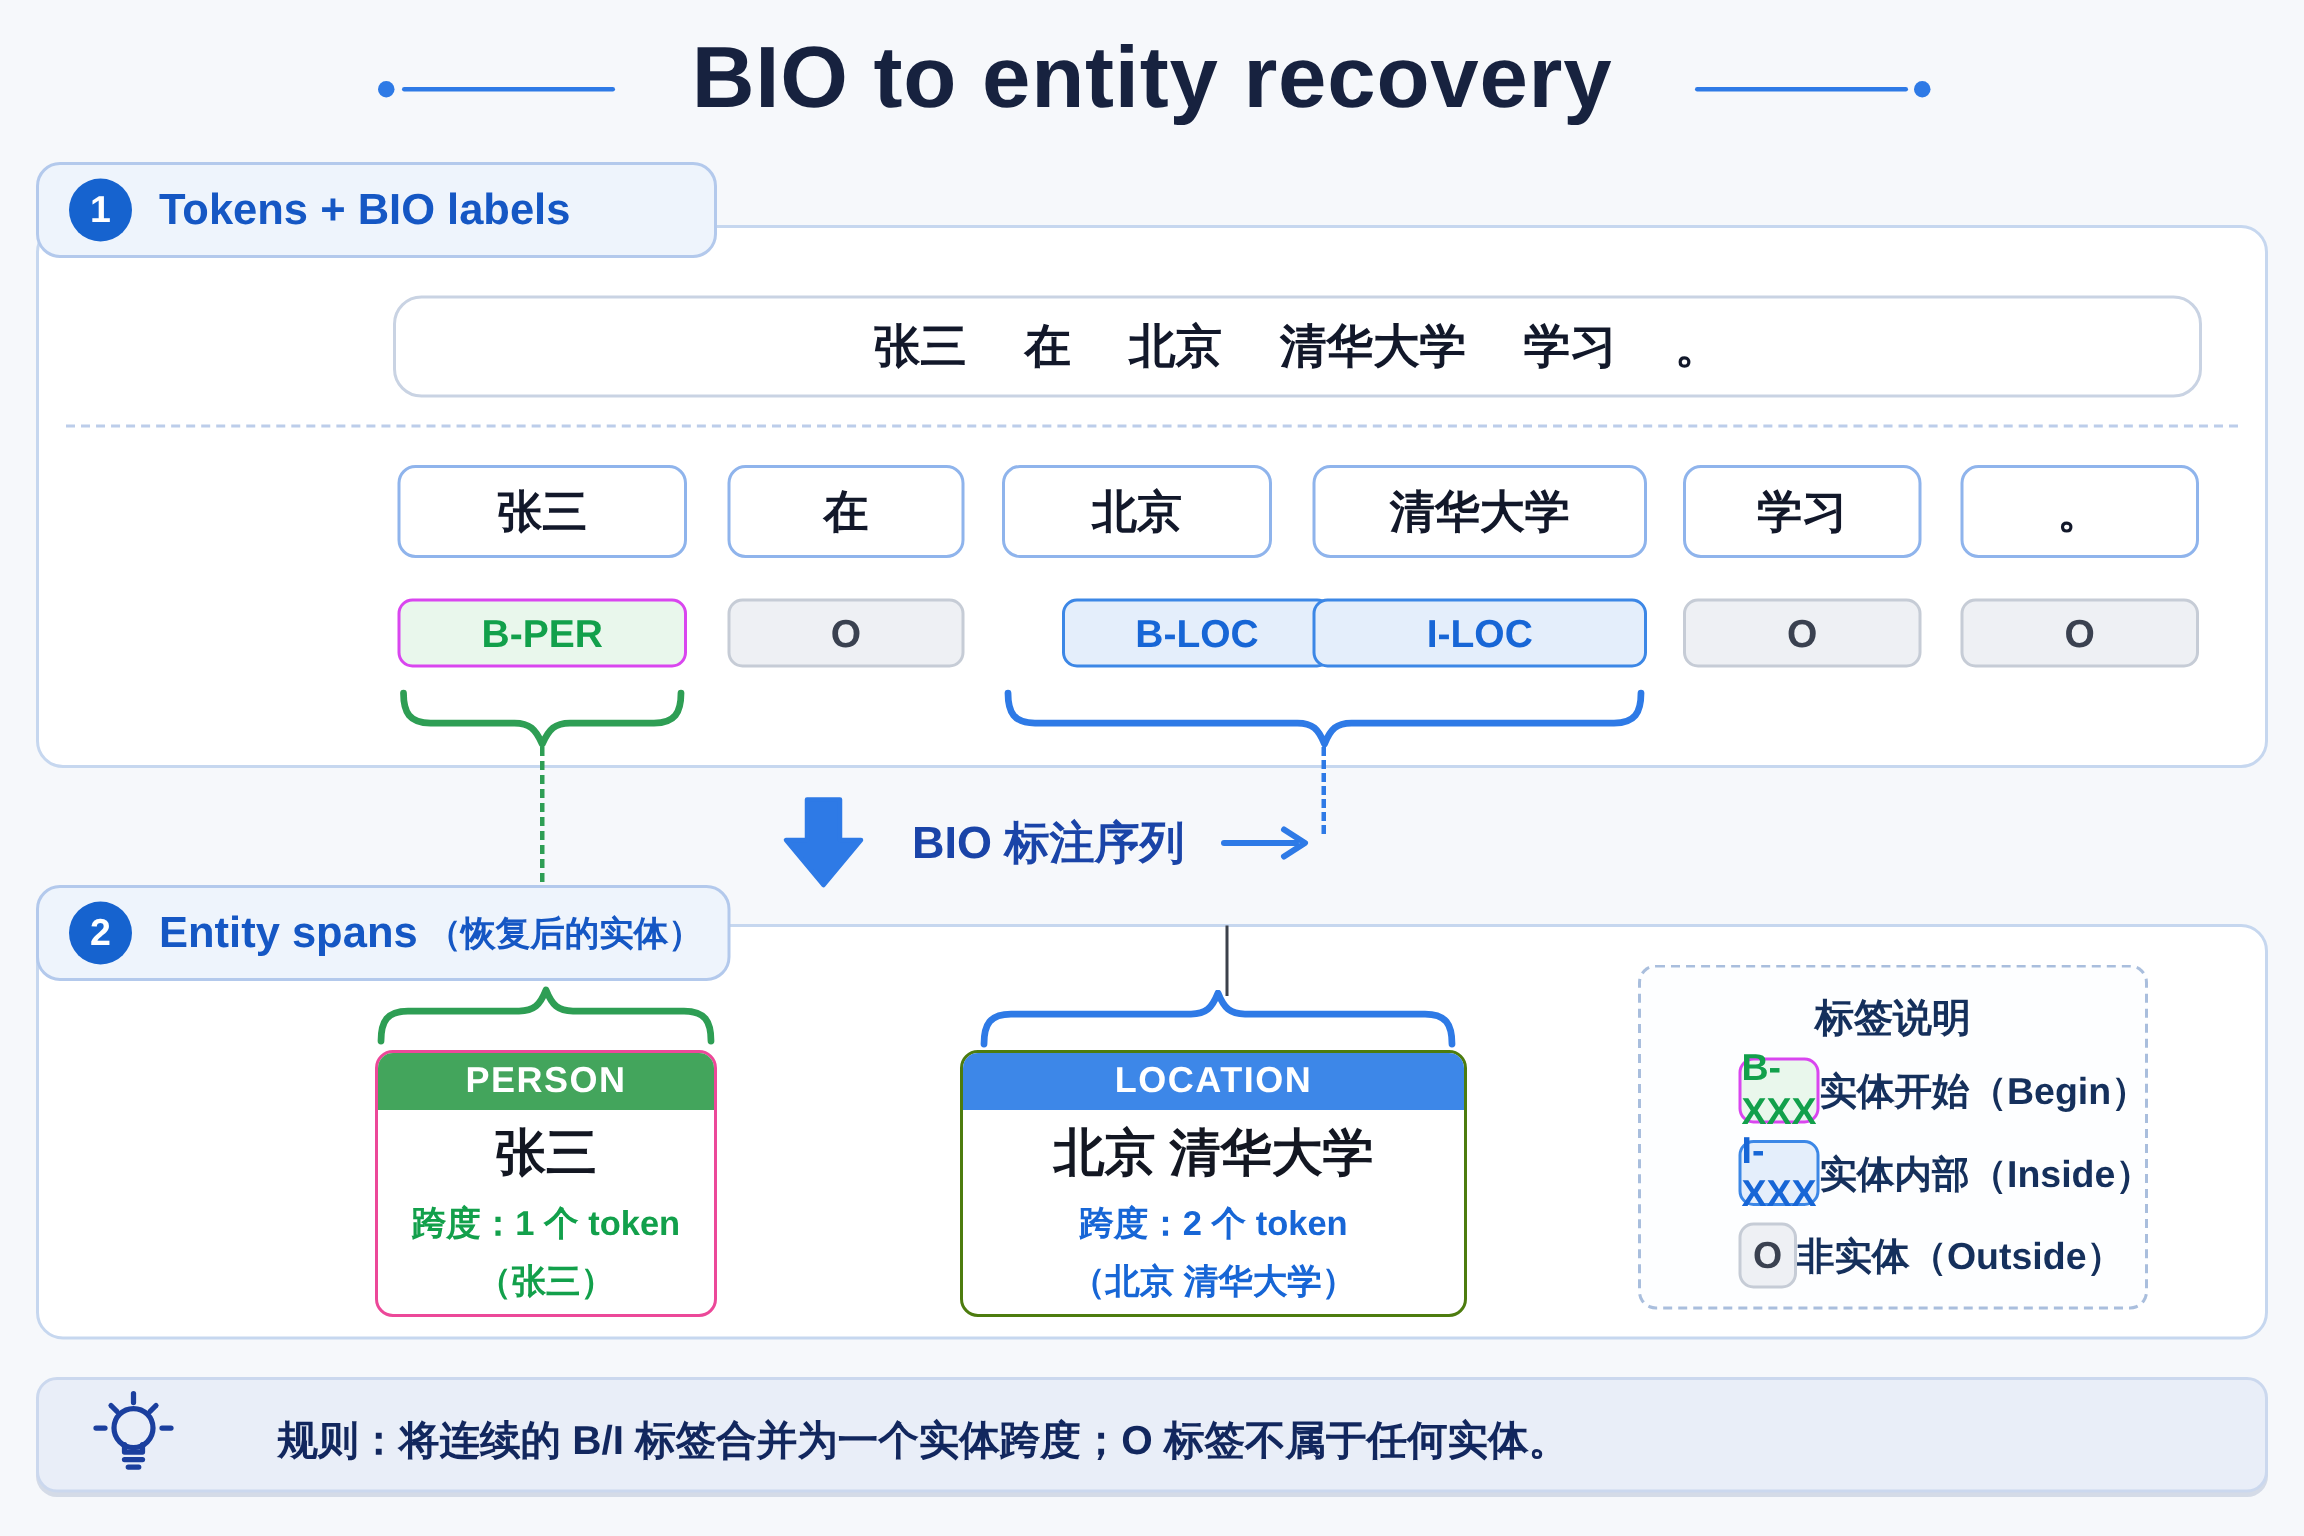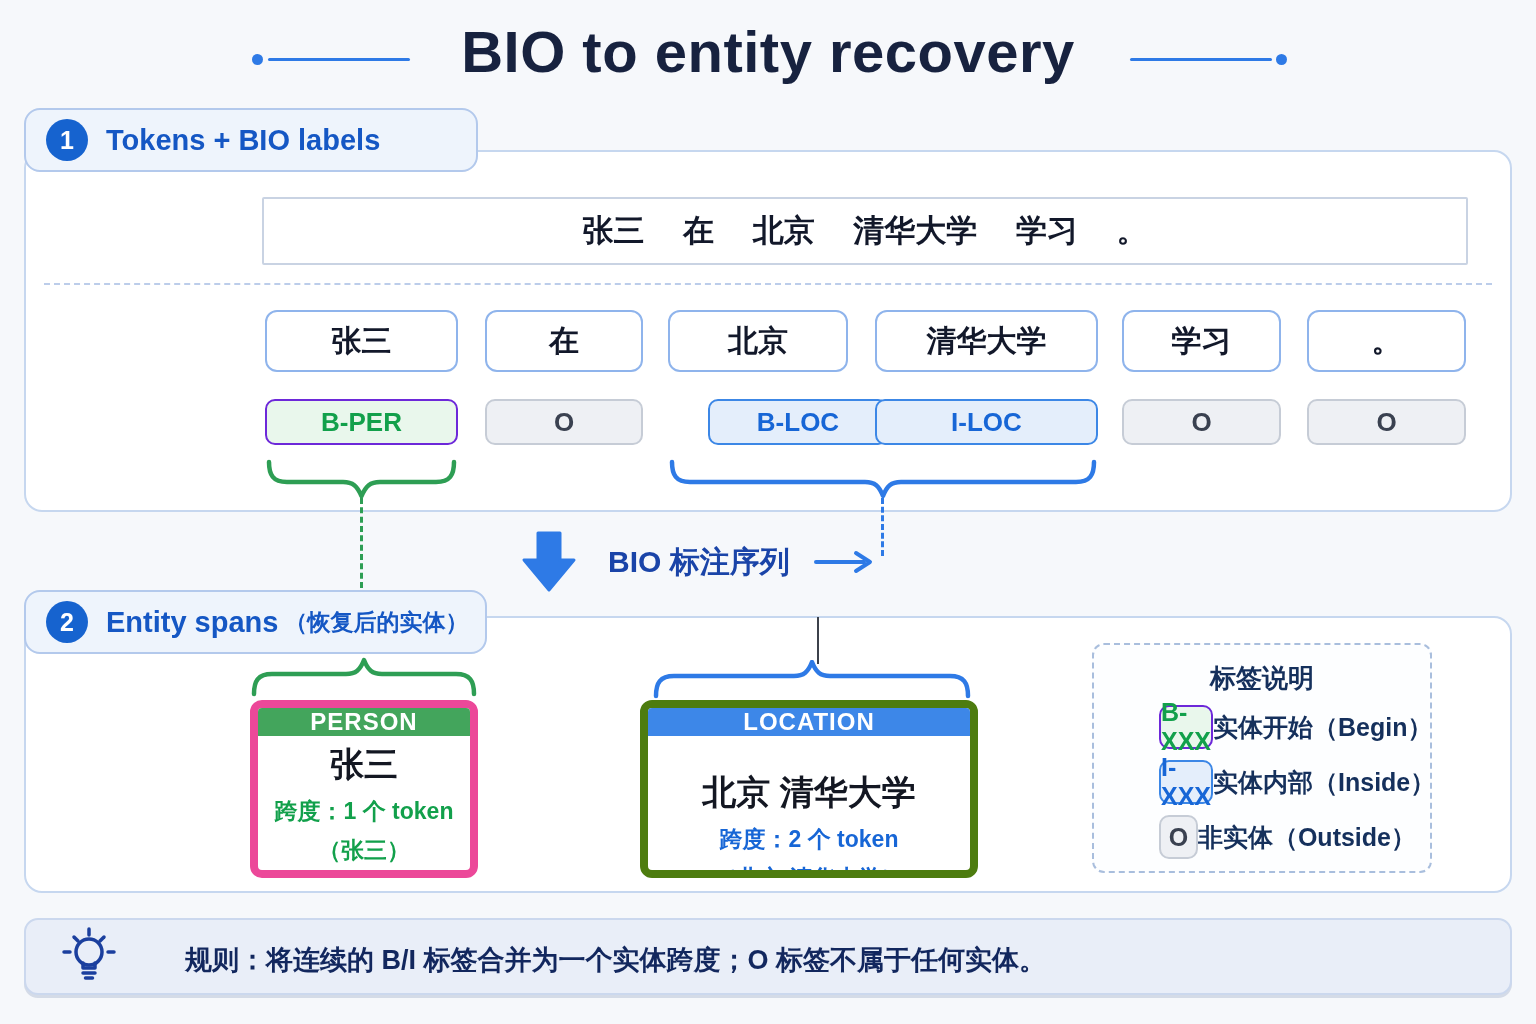--- a/index.html
+++ b/index.html
@@ -34,50 +34,50 @@
     font-size:25px; font-weight:700; display:flex; align-items:center; justify-content:center;
     flex:0 0 auto;
   }
   .tab-label { margin-left:18px; font-size:29px; font-weight:700; color:#1557c4; white-space:nowrap; }
   .tab-sub   { font-size:23px; font-weight:600; color:#1557c4; margin-left:6px; }
 
   .row-label { font-size:29px; font-weight:700; color:#1c3a6e; white-space:nowrap; }
   .row-label .light { font-weight:500; font-size:25px; }
 
   .sentence-box {
-    background:#ffffff; border:2px solid #c9d3e3; border-radius:2px;
+    background:#ffffff; border:2px solid #c9d3e3; border-radius:19px;
     display:flex; align-items:center; justify-content:center;
     font-size:31px; font-weight:700; color:#12182a; word-spacing:30px; z-index:2;
   }
   .dashed-divider { border-top:2px dashed #bccdea; z-index:2; }
 
   .tok {
     background:#ffffff; border:2px solid #8fb4ec; border-radius:12px;
     display:flex; align-items:center; justify-content:center;
     font-size:30px; font-weight:700; color:#12182a; z-index:2;
   }
   .pill {
     border-radius:10px; display:flex; align-items:center; justify-content:center;
     font-size:26px; font-weight:700; z-index:2;
   }
-  .pill.g { background:#e9f7ec; border:2px solid #6d28d9; color:#12a04b; }
+  .pill.g { background:#e9f7ec; border:2px solid #d946ef; color:#12a04b; }
   .pill.b { background:#e4eefb; border:2px solid #3c87e6; color:#1766d6; }
   .pill.o { background:#eef0f4; border:2px solid #c6ccd6; color:#3a4150; }
 
   .dash-v-green { border-left:3px dashed #2e9e54; width:0; z-index:2; }
   .dash-v-blue  { border-left:3px dashed #2e7ae6; width:0; z-index:2; }
   .thin-line    { width:2px; background:#3c414b; z-index:2; }
 
   .flow-row { display:flex; align-items:center; gap:22px; z-index:2; }
   .flow-text { font-size:30px; font-weight:700; color:#1a44a8; white-space:nowrap; }
 
   
   .card { border-radius:12px; overflow:hidden; background:#ffffff; z-index:2; display:flex; flex-direction:column; }
-  .card.person   { border:8px solid #ec4899; }
-  .card.location { border:8px solid #4d7c0f;gap:28px; }
+  .card.person   { border:2px solid #ec4899; }
+  .card.location { border:2px solid #4d7c0f; }
   .card-head {
     height:44px; display:flex; align-items:center; justify-content:center;
     color:#ffffff; font-size:24px; font-weight:700; letter-spacing:1px;
   }
   .card.person .card-head   { background:#43a55c; }
   .card.location .card-head { background:#3d87e8; }
   .card-body { flex:1; display:flex; flex-direction:column; align-items:center; justify-content:center; gap:8px; padding:6px 8px; }
   .card-text { font-size:34px; font-weight:700; color:#131722; }
   .card-meta-g { font-size:23px; font-weight:600; color:#12a04b; }
   .card-meta-b { font-size:23px; font-weight:600; color:#1766d6; }

